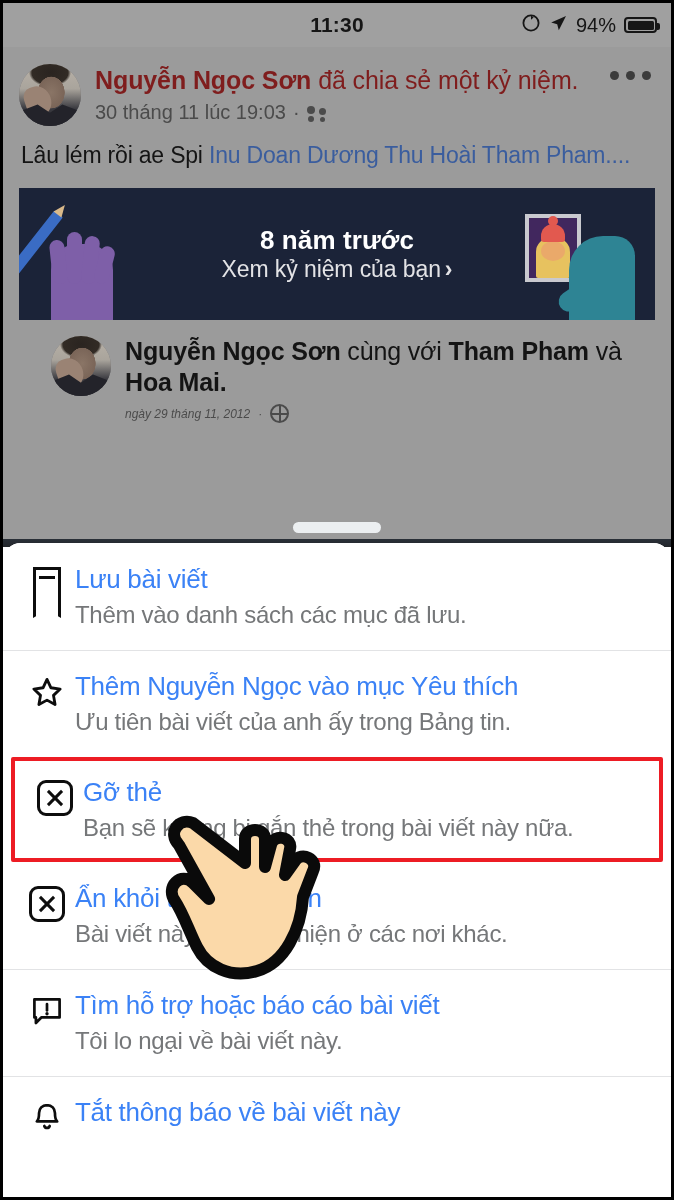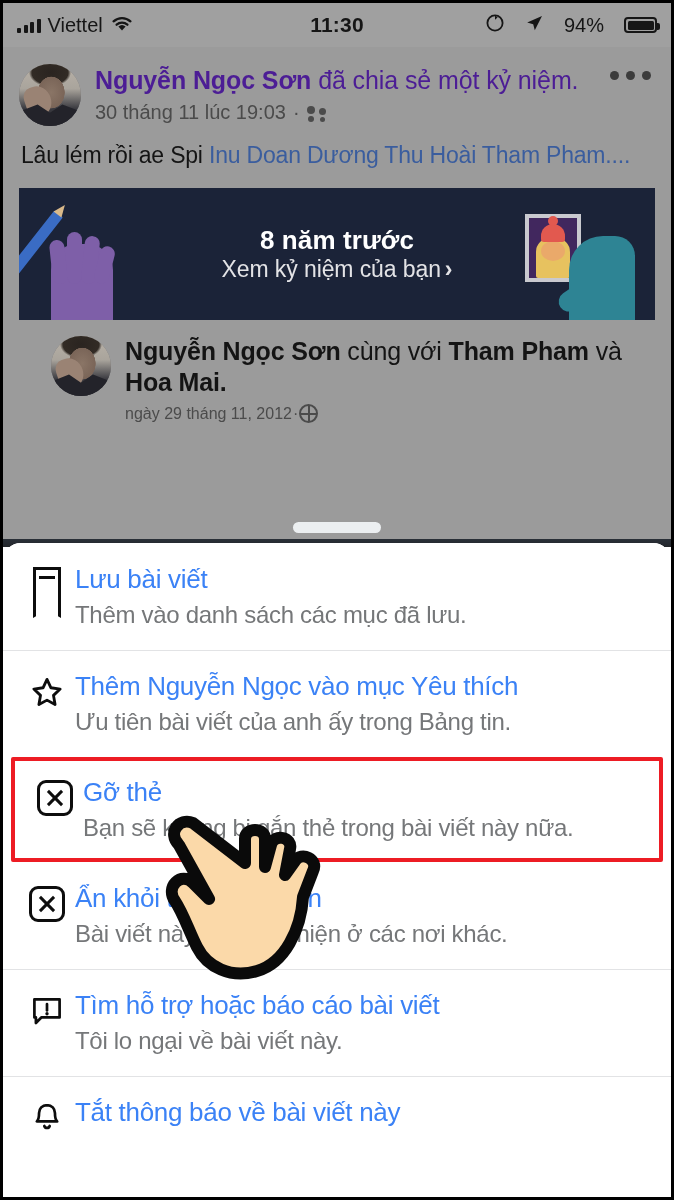--- a/index.html
+++ b/index.html
@@ -21,21 +21,21 @@
   .statusbar {
     position:absolute; top:0; left:0; right:0; height:44px;
     background:#a0a0a0;
     display:flex; align-items:center;
     padding:0 14px;
     color:#161616;
   }
   .sb-left { display:flex; align-items:center; gap:7px; flex:1; }
   .sb-center { position:absolute; left:0; right:0; text-align:center;
                font-size:21px; font-weight:600; letter-spacing:.2px; }
-  .sb-right { display:flex; align-items:center; gap:20px; margin-left:auto;
+  .sb-right { display:flex; align-items:center; gap:8px; margin-left:auto;
               position:relative; z-index:2; }
   .carrier { font-size:20px; font-weight:400; }
   .bars { display:flex; align-items:flex-end; gap:2.5px; height:15px; }
   .bars i { display:block; width:4px; background:#161616; border-radius:1px; }
   .bars i:nth-child(1){height:5px}
   .bars i:nth-child(2){height:8px}
   .bars i:nth-child(3){height:11px}
   .bars i:nth-child(4){height:14px}
   .battpct { font-size:20px; font-weight:400; }
   .batt {
@@ -70,21 +70,21 @@
     background:#9a8374; border-radius:40% 60% 55% 45%;
     transform:rotate(-18deg);
   }
   .avatar .collar {
     position:absolute; left:0; right:0; bottom:0; height:24px;
     background:#23232a;
     clip-path:polygon(0 40%,30% 10%,50% 45%,70% 10%,100% 40%,100% 100%,0 100%);
   }
   .post-head-txt { margin-left:14px; padding-right:56px; padding-top:1px; }
   .ph-line {
-    font-size:25px; line-height:31px; color:#4c1d95; letter-spacing:-.1px;
+    font-size:25px; line-height:31px; color:#7f1d1d; letter-spacing:-.1px;
   }
   .ph-line b { font-weight:700; }
   .ph-meta {
     font-size:20px; color:#4b4b4b; margin-top:5px;
     display:flex; align-items:center; gap:7px;
   }
   .icon-friends { display:inline-block; width:19px; height:15px; position:relative; }
   .icon-friends::before{ content:""; position:absolute; left:0; top:1px; width:8px;height:8px;
     border-radius:50%; background:#4b4b4b; box-shadow:0 9px 0 -1px #4b4b4b; }
   .icon-friends::after{ content:""; position:absolute; right:0; top:3px; width:7px;height:7px;
@@ -164,21 +164,21 @@
     position:absolute; right:50px; bottom:34px; width:26px; height:18px;
     background:#2e8494; border-radius:10px; transform:rotate(-44deg);
   }
 
   
   .sub-post { display:flex; padding:16px 16px 0 48px; }
   .sub-avatar { width:60px; height:60px; flex:0 0 60px; }
   .sub-txt { margin-left:14px; padding-right:12px; }
   .sub-line { font-size:25px; line-height:31px; color:#141414; letter-spacing:-.15px; }
   .sub-line b { font-weight:700; }
-  .sub-meta { font-size:16px; color:#4b4b4b; margin-top:6px; display:flex; align-items:center; gap:1px; }
+  .sub-meta { font-size:12px; color:#4b4b4b; margin-top:6px; display:flex; align-items:center; gap:8px;font-style:italic; }
   .icon-globe {
     width:19px; height:19px; border-radius:50%;
     border:2px solid #4b4b4b; position:relative; display:inline-block;
   }
   .icon-globe::before{ content:""; position:absolute; left:50%; top:0; bottom:0; width:2px;
     background:#4b4b4b; transform:translateX(-50%); }
   .icon-globe::after{ content:""; position:absolute; top:50%; left:0; right:0; height:2px;
     background:#4b4b4b; transform:translateY(-50%); }
 
   .grabber {
@@ -246,36 +246,20 @@
     position:absolute; left:150px; top:798px; width:190px; height:185px;
     z-index:40; pointer-events:none;
   }
 </style>
 </head>
 <body>
 
 <div id="screen">
 
   <div class="statusbar">
-    <div class="sb-left">
-      <span class="bars">
-          <i></i>
-          <i></i>
-          <i></i>
-          <i></i>
-        </span>
-      <span class="carrier">Viettel</span>
-      <span>
-        <svg width="24" height="18" viewBox="0 0 24 18">
-          <path d="M12 16.5 8.4 12.4a5.6 5.6 0 0 1 7.2 0z" fill="#161616"></path>
-          <path d="M3.6 7.3a12.6 12.6 0 0 1 16.8 0" stroke="#161616" stroke-width="2.4" fill="none" stroke-linecap="round"></path>
-          <path d="M6.6 10.7a8.3 8.3 0 0 1 10.8 0" stroke="#161616" stroke-width="2.3" fill="none" stroke-linecap="round"></path>
-        </svg>
-      </span>
-    </div>
     <div class="sb-center">11:30</div>
     <div class="sb-right">
       <span>
         <svg width="20" height="20" viewBox="0 0 20 20">
           <circle cx="10" cy="10" r="7.6" stroke="#161616" stroke-width="1.8" fill="none"></circle>
           <path d="M10 4.6V2.4l2.6 2.2-2.6 2.2V4.6" fill="#161616"></path>
         </svg>
       </span>
       <span>
         <svg width="19" height="19" viewBox="0 0 19 19">

